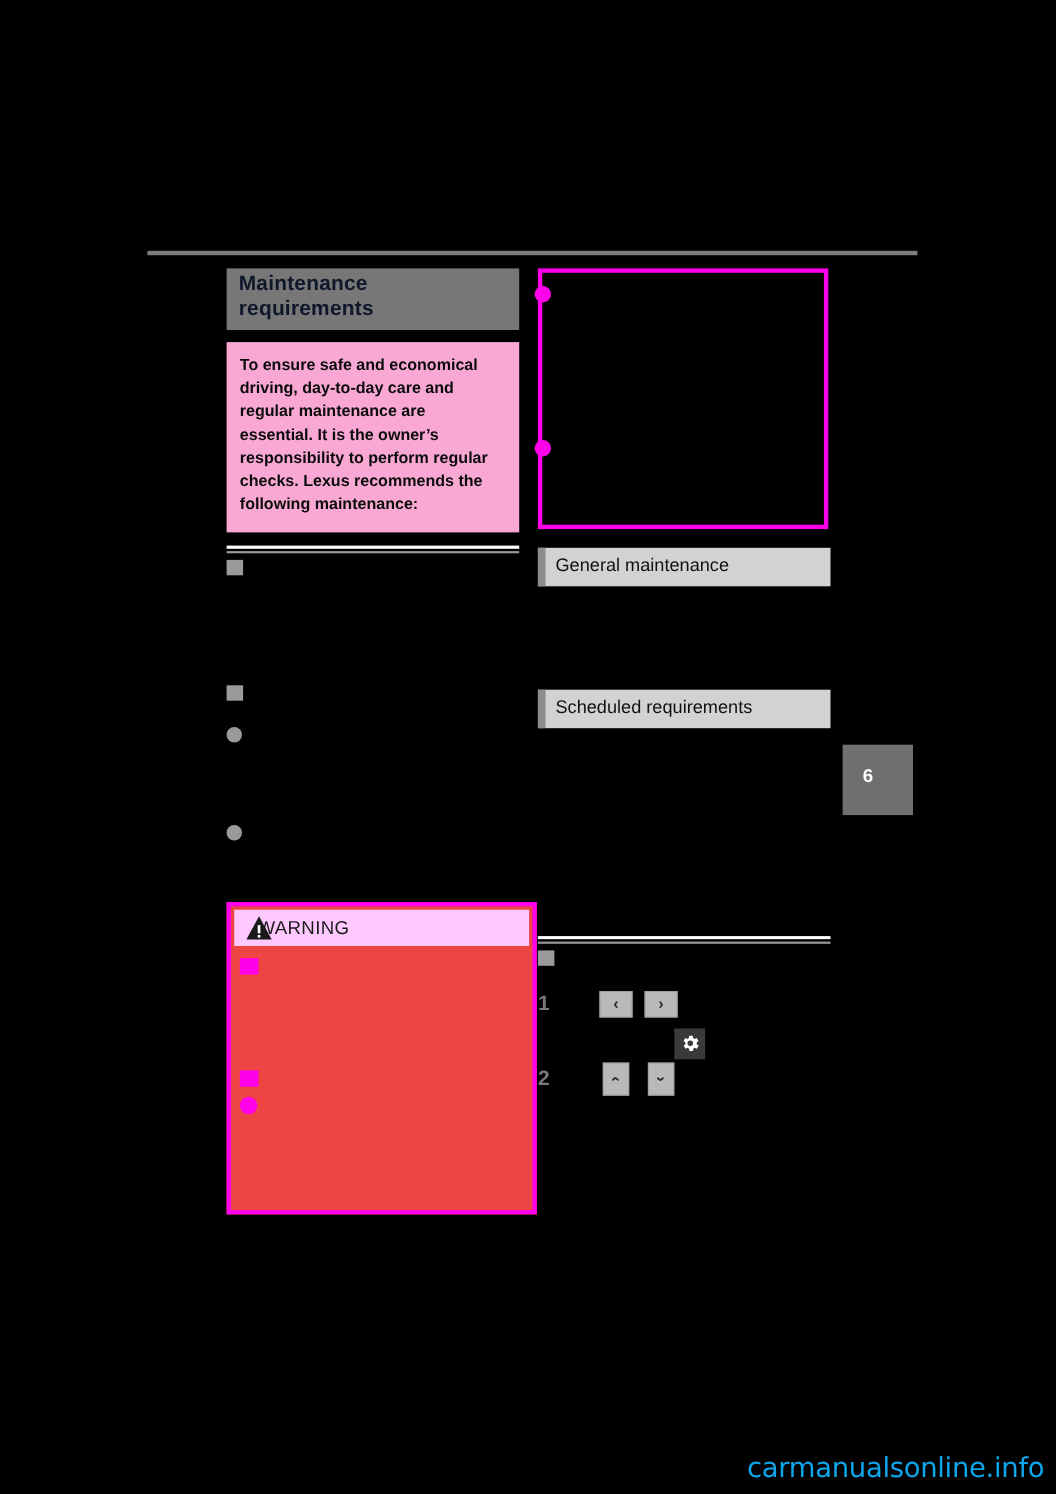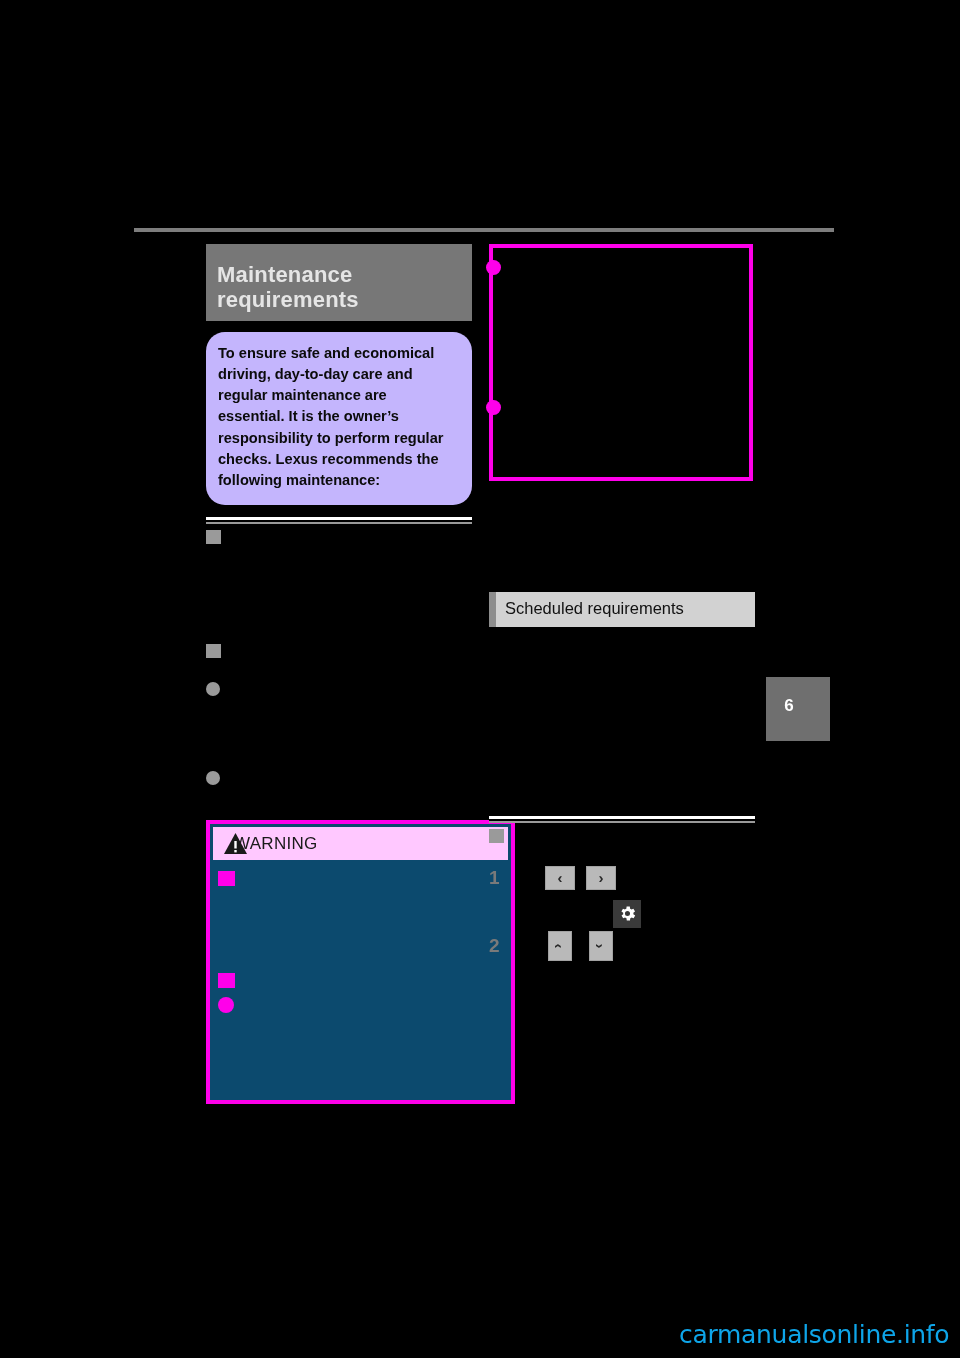--- a/index.html
+++ b/index.html
@@ -43,42 +43,41 @@
   .col-right {
     position: absolute;
     left: 489px;
     top: 244px;
     width: 266px;
   }
 
   
   .section-title {
     background: #777777;
-    color: #e5e5e5;
+    color: #0f172a;
     font-weight: bold;
-    font-size: 22px;
+    font-size: 19px;
     letter-spacing: .2px;
-    padding: 18px 11px 8px 11px;
+    padding: 4px 11px 8px 11px;
     box-sizing: border-box;
     width: 100%;
     line-height: 1.15;
   }
 
   
   .intro-panel {
     margin-top: 11px;
-    background: #c4b5fd;
+    background: #f9a8d4;
     color: #0b0b0b;
     font-size: 14.6px;
     line-height: 1.46;
     padding: 11px 16px 13px 12px;
     box-sizing: border-box;
     width: 100%;
     font-weight: 600;
-    border-radius: 19px;
   }
 
   
   .subhead {
     margin-top: 12px;
     width: 100%;
   }
   .subhead .rule-top {
     height: 3px;
     background: #ffffff;
@@ -171,23 +170,23 @@
   .bar-light .bar-text {
     font-size: 16.5px;
     color: #111111;
     padding: 7px 10px 8px 9px;
     line-height: 1.2;
   }
 
   
   .warning-box {
     border: 4px solid #ff00ea;
-    background: #0c4a6e;
-    box-sizing: border-box;
-    width: 309px;
+    background: #ef4444;
+    box-sizing: border-box;
+    width: 282px;
     position: absolute;
     left: 206px;
     top: 820px;
     height: 284px;
   }
   .warning-head {
     background: #ffc8ff;
     display: flex;
     align-items: center;
     height: 33px;
@@ -383,20 +382,21 @@
 
     <div class="magenta-box">
       <span class="mg-dot" style="top:12px;"></span>
       <span class="mg-dot" style="top:152px;"></span>
     </div>
 
     <div style="height:17px"></div>
 
     <div class="bar-light">
       <span class="accent"></span>
+      <span class="bar-text">General maintenance</span>
     </div>
 
     <div style="height:94px"></div>
 
     <div class="bar-light">
       <span class="accent"></span>
       <span class="bar-text">Scheduled requirements</span>
     </div>
 
     <div style="height:177px"></div>

